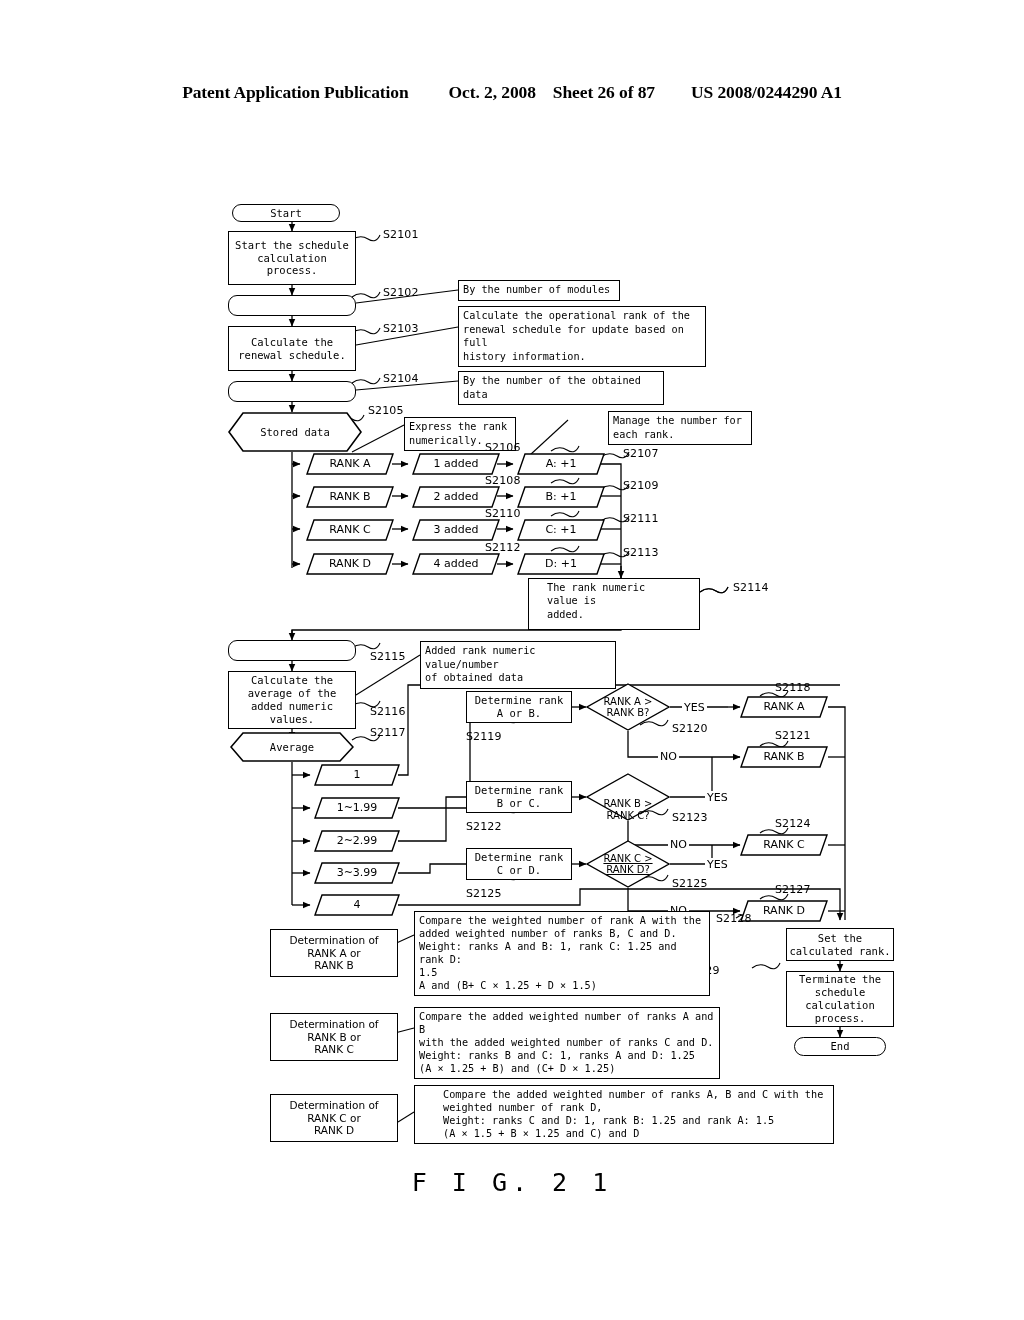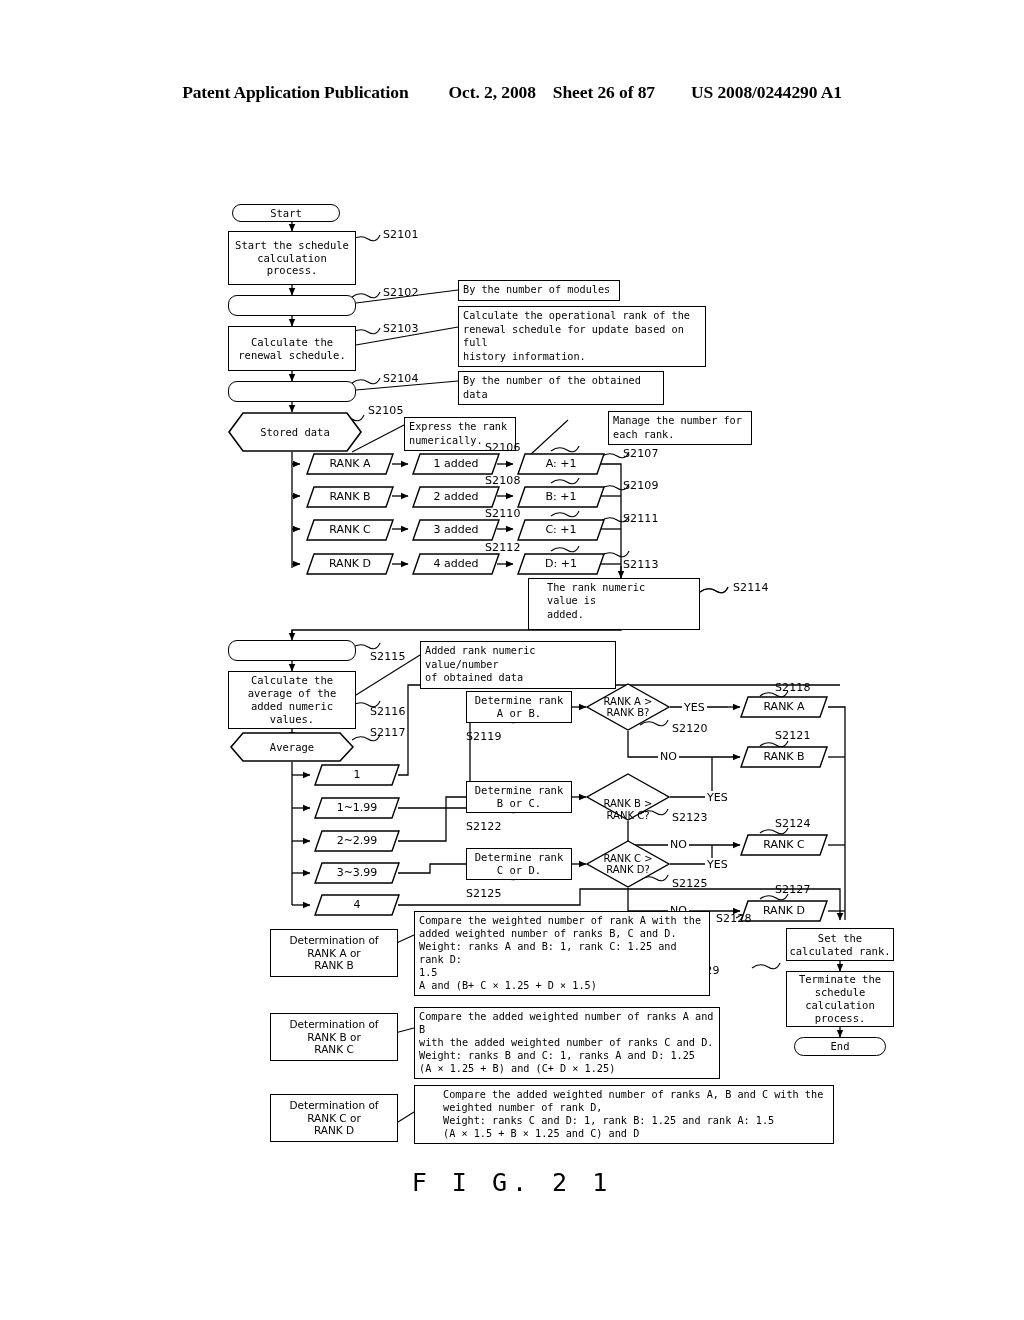--- a/index.html
+++ b/index.html
@@ -378,21 +378,21 @@
     </svg>
     <span>4 added</span>
   </div>
   <div class="para" style="left:517px; top:553px; width:88px; height:22px;">
     <svg class="shape-svg" viewBox="0 0 88 22" preserveAspectRatio="none">
       <polygon points="8,1 87,1 80,21 1,21" fill="#fff" stroke="#000" stroke-width="1.4"></polygon>
     </svg>
     <span>D: +1</span>
   </div>
   <div class="steplabel" style="left:485px; top:541px;">S2112</div>
-  <div class="steplabel" style="left:623px; top:546px;margin-top:12px;">S2113</div>
+  <div class="steplabel" style="left:623px; top:546px;">S2113</div>
 
   <div class="node box" style="left:528px; top:578px; width:172px; height:52px; white-space:pre-line;
               justify-content:flex-start; text-align:left; padding:2px 18px; align-items:flex-start;
               font-size:10.2px; line-height:1.3;">The rank numeric value is
 added.</div>
   <div class="steplabel" style="left:733px; top:581px;">S2114</div>
 
   <div class="node loopbar" style="left:228px; top:640px; width:128px; height:21px;"></div>
   <div class="steplabel" style="left:370px; top:650px;">S2115</div>
 
@@ -471,21 +471,21 @@
     </svg>
     <span style="font-size:10px; white-space:pre-line;margin-top:25px;">RANK B &gt;
 RANK C?</span>
   </div>
   <div class="steplabel" style="left:672px; top:811px;">S2123</div>
 
   <div class="diamond" style="left:586px; top:840px; width:84px; height:48px;">
     <svg class="shape-svg" viewBox="0 0 84 48" preserveAspectRatio="none">
       <polygon points="42,1 83,24 42,47 1,24" fill="#fff" stroke="#000" stroke-width="1.4"></polygon>
     </svg>
-    <span style="font-size:10px; white-space:pre-line;">RANK C &gt;
+    <span style="font-size:10px; white-space:pre-line;text-decoration:underline;">RANK C &gt;
 RANK D?</span>
   </div>
   <div class="steplabel" style="left:672px; top:877px;">S2125</div>
 
   <div class="steplabel" style="left:682px; top:701px; background:#fff; padding:0 2px;">YES</div>
   <div class="steplabel" style="left:658px; top:750px; background:#fff; padding:0 2px;">NO</div>
   <div class="steplabel" style="left:705px; top:791px; background:#fff; padding:0 2px;">YES</div>
   <div class="steplabel" style="left:668px; top:838px; background:#fff; padding:0 2px;">NO</div>
   <div class="steplabel" style="left:705px; top:858px; background:#fff; padding:0 2px;">YES</div>
   <div class="steplabel" style="left:668px; top:904px; background:#fff; padding:0 2px;">NO</div>

